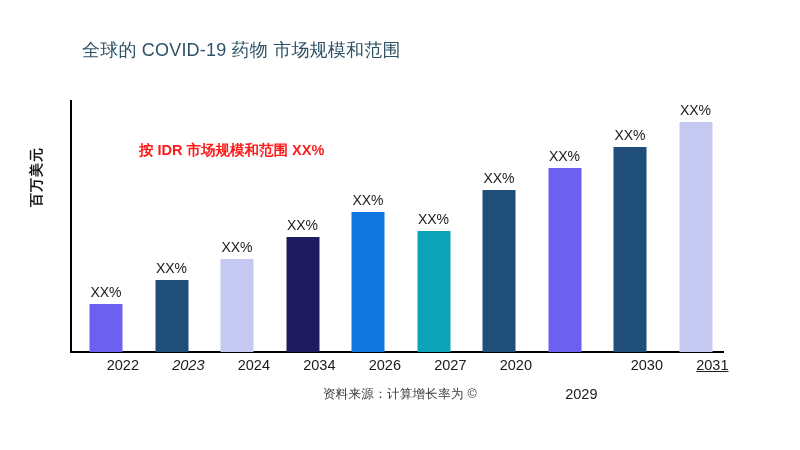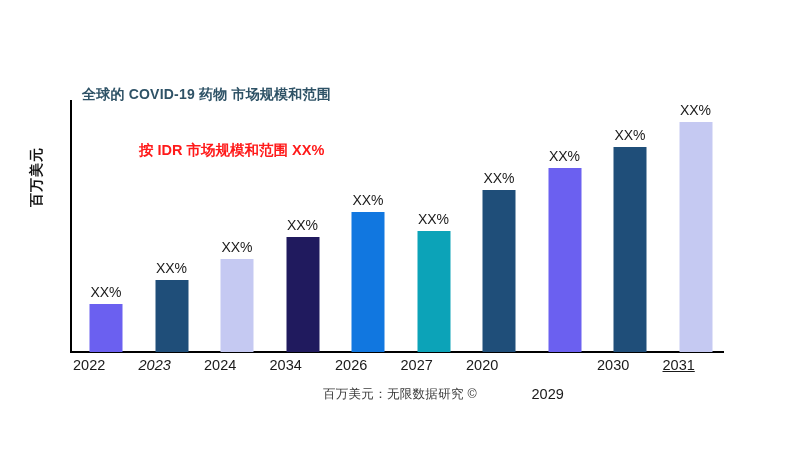--- a/index.html
+++ b/index.html
@@ -20,26 +20,25 @@
     left: 0; top: 0;
     width: 800px;
     height: 450px;
   }
 
   
   #chart-title {
     position: absolute;
     left: 82px;
     top: 38px;
-    font-size: 14px;
-    font-weight: 700;
+    font-size: 18px;
+    font-weight: 400;
     color: #2E5266;
     letter-spacing: 0.2px;
     white-space: nowrap;
-    margin-top: 48px;
   }
 
   
   #y-axis-label {
     position: absolute;
     left: -18px;
     top: 168px;
     width: 110px;
     text-align: center;
     transform: rotate(-90deg);
@@ -116,21 +115,21 @@
     position: absolute;
     left: 70px;
     top: 357px;
     width: 730px;
     height: 24px;
   }
   .x-tick {
     position: absolute;
     top: 0;
     width: 66px;
-    text-align: left;
+    text-align: right;
     font-size: 14.5px;
     color: #1a1a1a;
   }
 
   
   #source-note {
     position: absolute;
     left: 0;
     top: 386px;
     width: 800px;
@@ -203,15 +202,15 @@
       <div class="x-tick" style="left: 134px;">2024</div>
       <div class="x-tick" style="left: 199.5px;">2034</div>
       <div class="x-tick" style="left: 265px;">2026</div>
       <div class="x-tick" style="left: 330.5px;">2027</div>
       <div class="x-tick" style="left: 396px;">2020</div>
       <div class="x-tick" style="left: 461.5px; margin-top: 29px;">2029</div>
       <div class="x-tick" style="left: 527px;">2030</div>
       <div class="x-tick" style="left: 592.5px; text-decoration: underline;">2031</div>
     </div>
 
-  <div id="source-note">百万美元：无限数据研究 ©</div>
+  <div id="source-note">资料来源：计算增长率为 ©</div>
 
 </div>
 
 </body></html>

